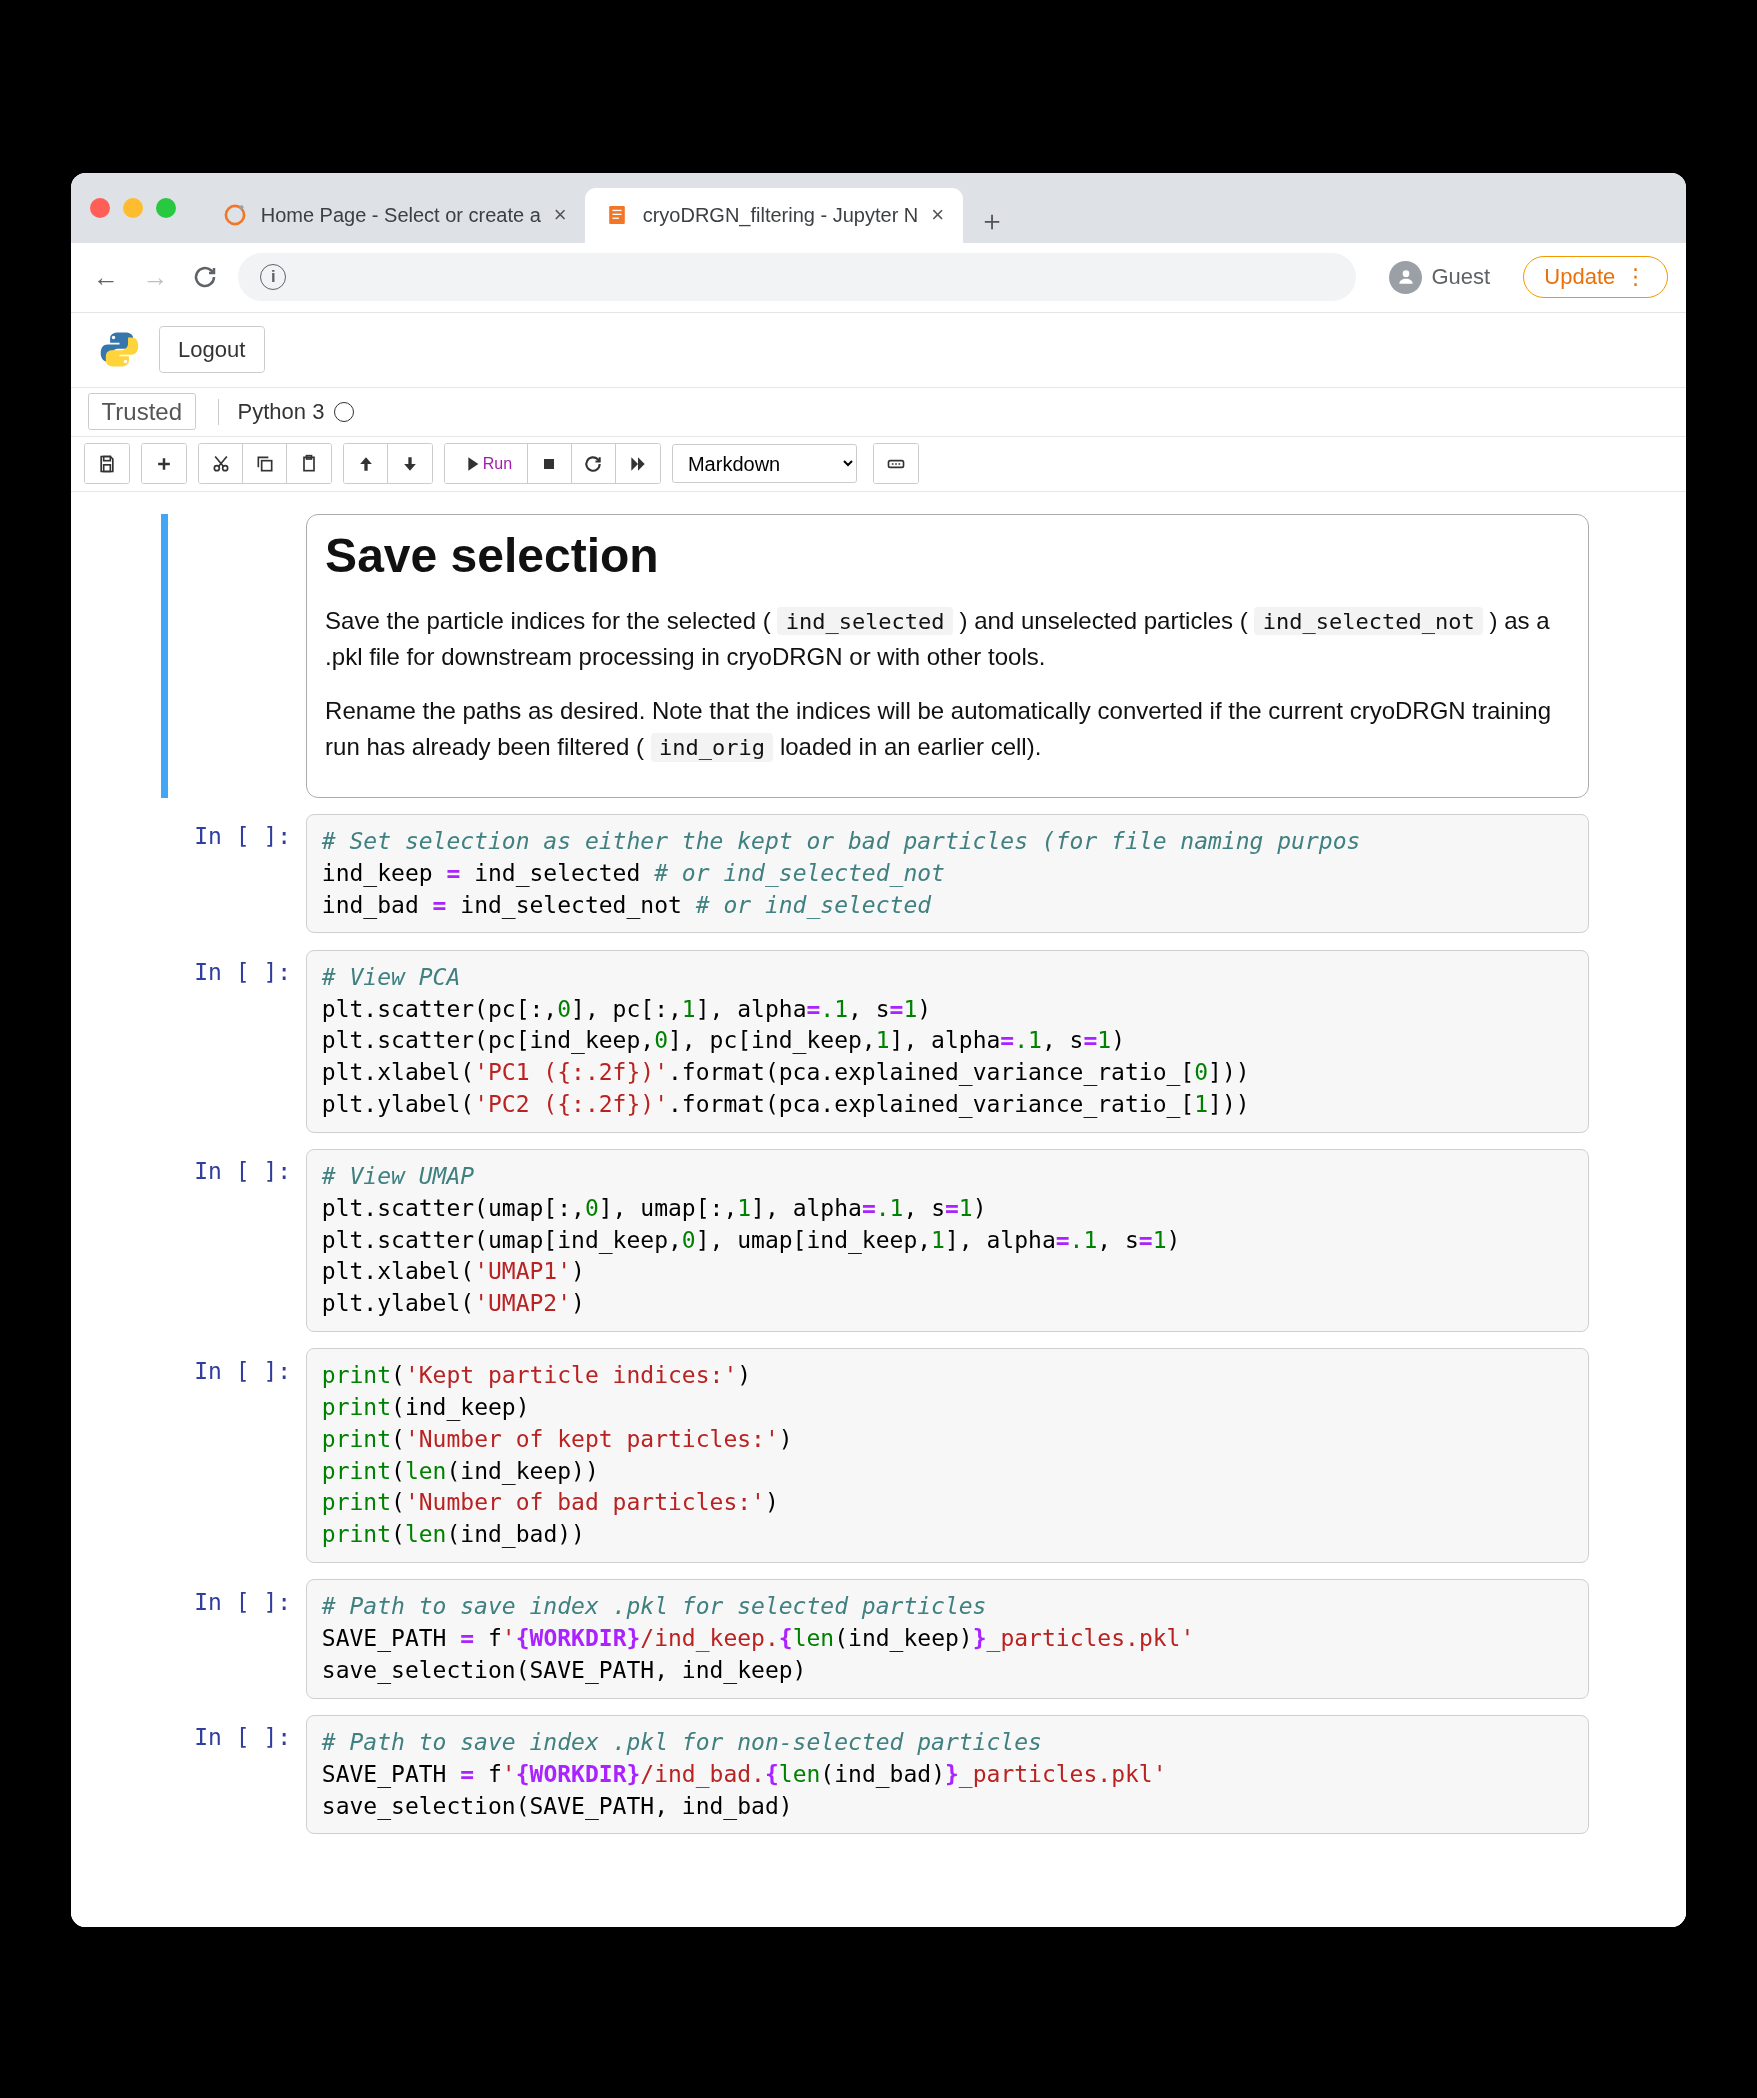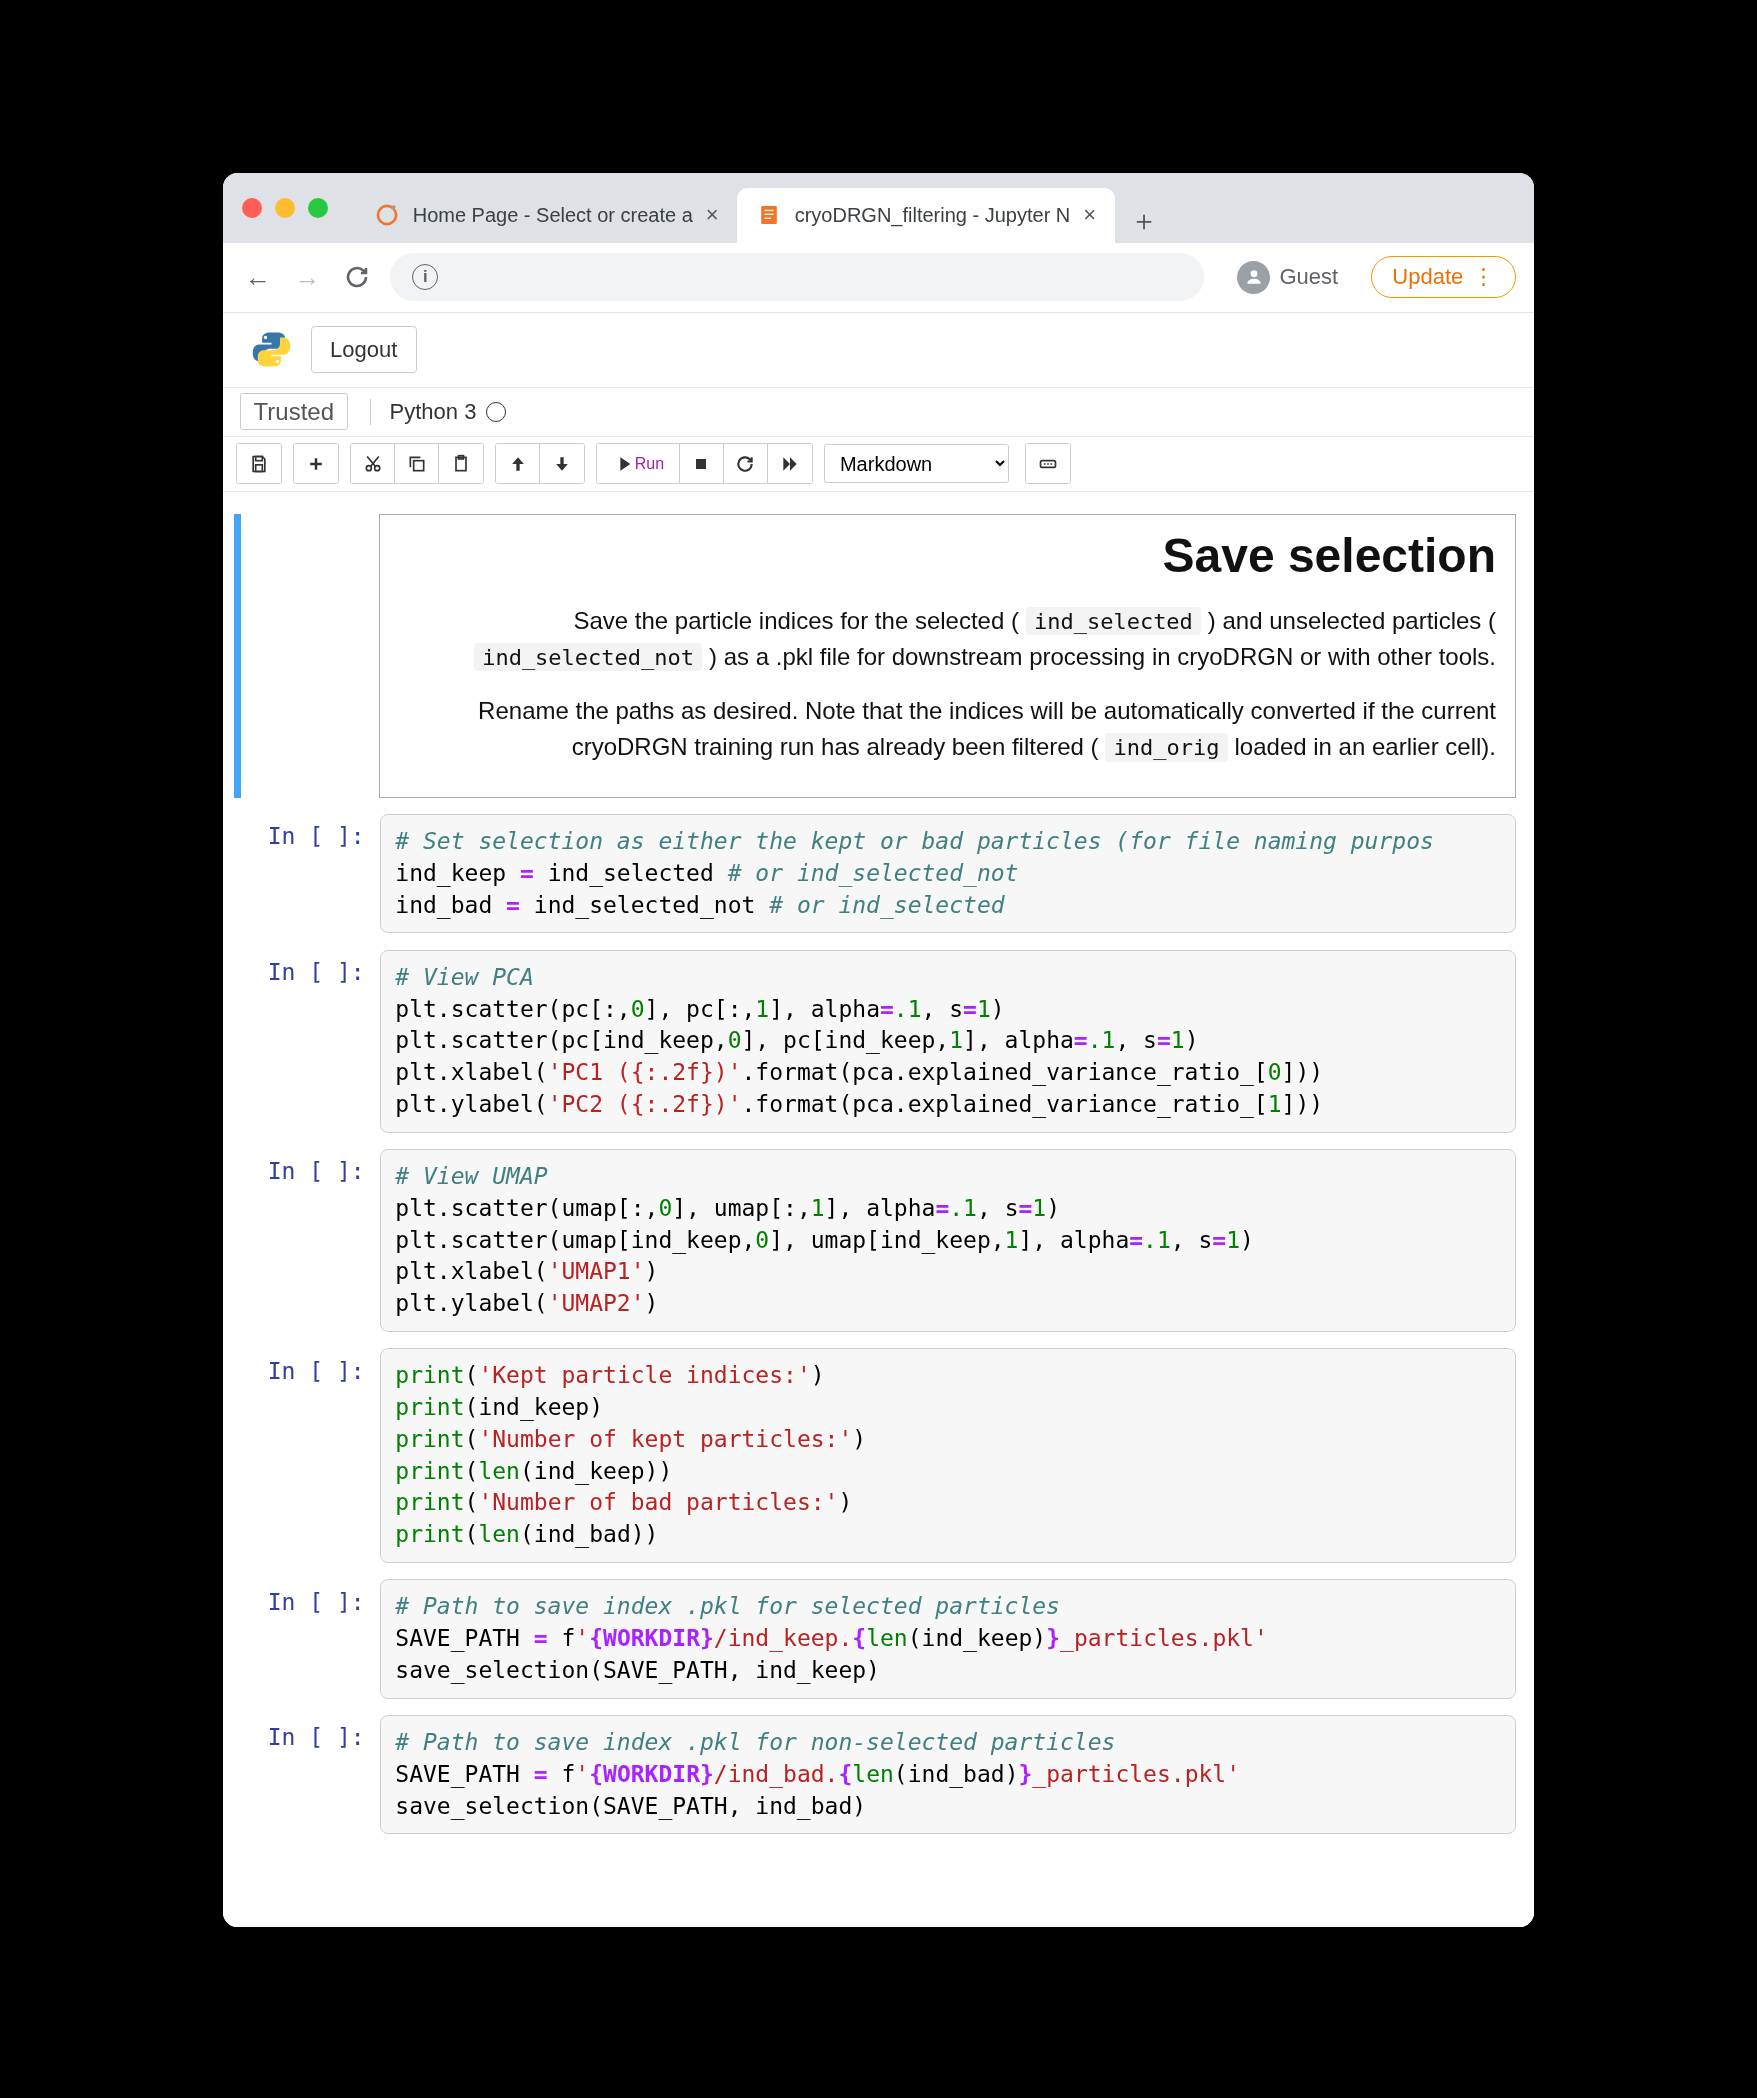--- a/index.html
+++ b/index.html
@@ -1,17 +1,17 @@
 <!DOCTYPE html>
 <html style="font-size:14.8px"><head>
 <meta charset="utf-8">
 <style>
   * { margin: 0; padding: 0; box-sizing: border-box; }
   body { background: #000; width: 1757px; height: 2099px; font-family: -apple-system, BlinkMacSystemFont, "Segoe UI", Helvetica, Arial, sans-serif; display: flex; align-items: center; justify-content: center; }
-  .window { width: 1311px; height: 1754px; background: #fff; border-radius: 14.8px; overflow: hidden; box-shadow: 0 18.5px 55px rgba(0,0,0,0.5); display: flex; flex-direction: column; }
+  .window { width: 1615px; height: 1754px; background: #fff; border-radius: 14.8px; overflow: hidden; box-shadow: 0 18.5px 55px rgba(0,0,0,0.5); display: flex; flex-direction: column; }
   .titlebar { height: 70px; background: #dee1e6; display: flex; align-items: center; padding: 0 18.5px; gap: 9.2px; }
   .traffic { display: flex; gap: 13px; align-items: center; margin-right: 18.5px; }
   .tl { width: 20px; height: 20px; border-radius: 50%; }
   .tl.red { background: #ff5f57; }
   .tl.yellow { background: #febc2e; }
   .tl.green { background: #28c840; }
   .tabs { display: flex; align-items: flex-end; height: 100%; flex: 1; gap: 0; }
   .tab { height: 55px; display: flex; align-items: center; padding: 0 18.5px; border-radius: 11px 11px 0 0; font-size: 20px; color: #3c4043; gap: 13px; max-width: 397px; overflow: hidden; white-space: nowrap; }
   .tab.active { background: #fff; }
   .tab .favicon { width: 26px; height: 26px; display: flex; align-items: center; justify-content: center; }
@@ -53,21 +53,21 @@
   .tb-run { width: auto; padding: 0 14.8px; gap: 3px; font-size: 16px; color: #a21caf; font-weight: 500; }
   .cell-type-select { height: 39px; border: 0.9px solid #ccc; border-radius: 2.8px; padding: 0 11px; font-size: 20px; width: 185px; background: #fff; }
   .notebook-area { flex: 1; overflow-y: auto; padding: 22px 18.5px 37px; background: #fff; }
   .notebook-inner { max-width: 1421px; margin: 0 auto; }
   .cell { display: flex; margin-bottom: 16.6px; }
   .prompt { width: 138px; flex-shrink: 0; text-align: right; padding: 9.2px 14.8px 0 0; font-family: "SF Mono", Menlo, monospace; font-size: 23px; color: #303F9F; }
   .cell-body { flex: 1; min-width: 0; }
   .md-cell .cell-body { padding: 13px 18.5px; }
   .md-cell.selected { border-left: 7.4px solid #42A5F5; margin-left: -7.4px; }
   .md-cell.selected .prompt { visibility: hidden; }
-  .md-cell.selected .cell-body.outline { border: 0.9px solid #ababab; border-radius: 0; text-align: right; }
+  .md-cell.selected .cell-body.outline { border: 0.9px solid #ababab; border-radius: 12px; }
   .code-input { background: #f7f7f7; border: 0.9px solid #cfcfcf; border-radius: 8px; padding: 11px 14.8px; font-family: "SF Mono", Menlo, Consolas, monospace; font-size: 23px; line-height: 1.38; white-space: pre; overflow-x: hidden; color: #000; }
   h1.md-h1 { font-size: 48px; font-weight: 700; color: #111; margin-bottom: 20px; }
   .md-p { font-size: 24px; line-height: 1.5; color: #111; margin-bottom: 18.5px; }
   code.inline { background: #f3f3f3; padding: 1.8px 8.3px; border-radius: 3.7px; font-family: "SF Mono", Menlo, monospace; font-size: 22px; }
   
   .c-comment { color: #408080; font-style: italic; }
   .c-string { color: #BA2121; }
   .c-number { color: #008000; }
   .c-builtin { color: #008000; }
   .c-op { color: #AA22FF; font-weight: bold; }

